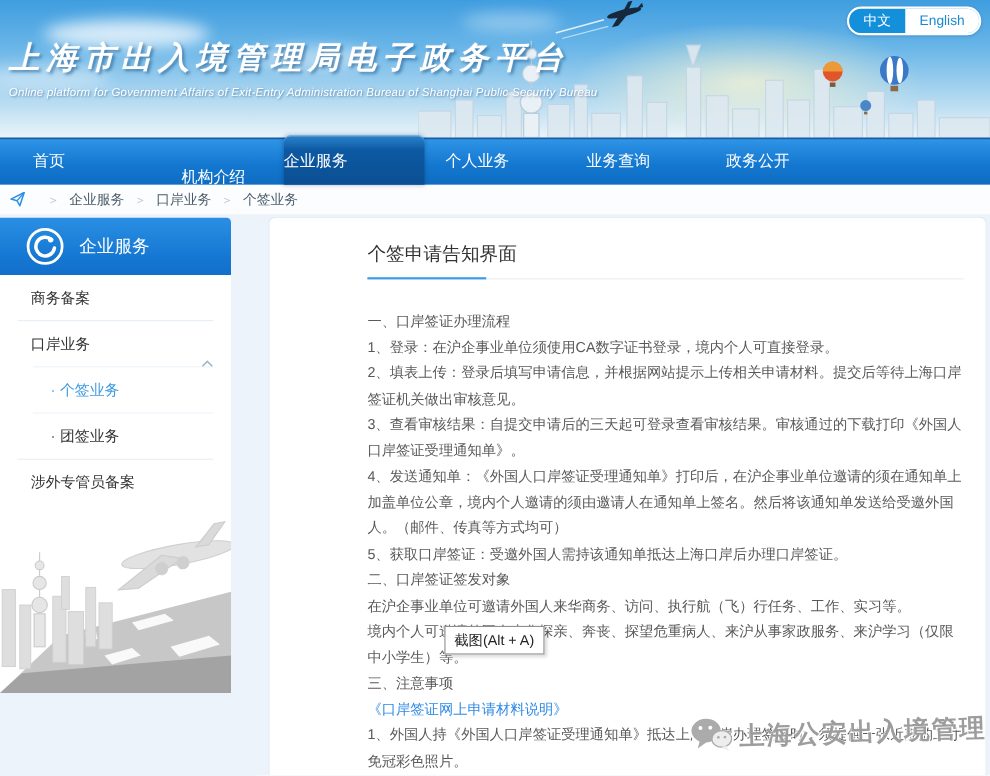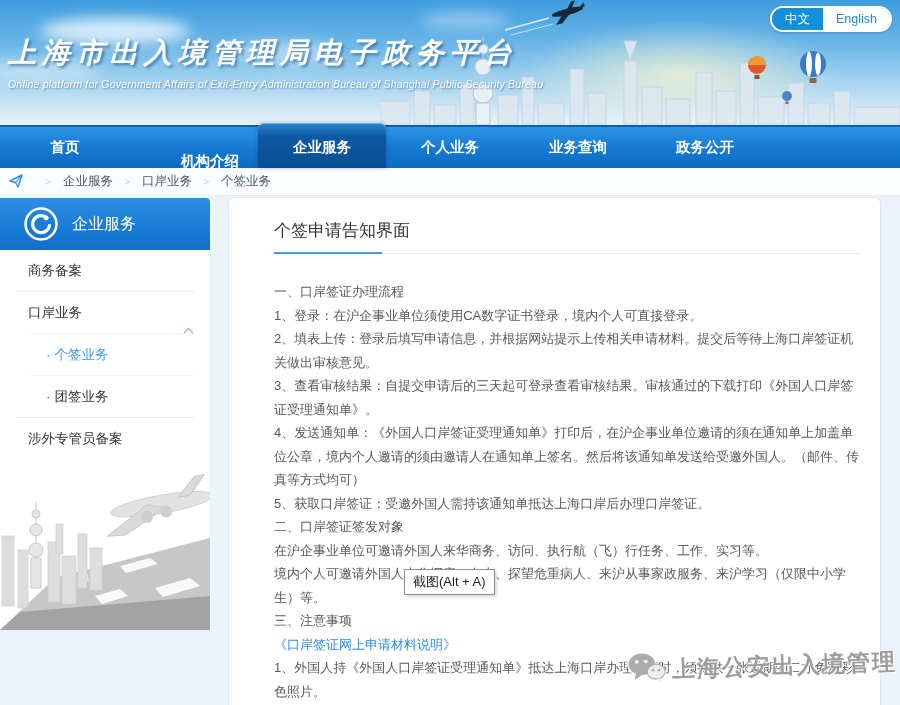--- a/index.html
+++ b/index.html
@@ -27,22 +27,22 @@
     text-shadow:1px 1px 2px rgba(23,84,140,.6);font-style:italic; }
   .lang-toggle { position:absolute; right:8px; top:6px; display:flex; border:2px solid #fff;
     border-radius:14px; overflow:hidden; box-shadow:0 1px 3px rgba(0,60,120,.25); font-size:12.5px; }
   .lang-seg { padding:3px 13px; line-height:16px; cursor:pointer; }
   .lang-zh { background:#1490da; color:#fff; }
   .lang-en { background:#fff; color:#1a8ad0; }
 
   
   .navbar { position:absolute; left:0; top:125px; width:900px; height:43px;
     background:linear-gradient(180deg,#2e94e6 0%,#1478d0 55%,#0e6cc2 100%); border-top:2px solid #0a5fb0; }
-  .nav-item { position:absolute; top:0; height:41px; line-height:41px; text-align:center;
-    color:#fff; font-size:14.5px; cursor:pointer; z-index:2;font-weight:bold; }
+  .nav-item { position:absolute; top:0; height:41px; line-height:41px; 
+    color:#fff; font-size:14.5px; cursor:pointer; z-index:2; }
   .nav-tab-active { position:absolute; left:258px; top:-4px; width:128px; height:45px;
     background:linear-gradient(180deg,#2c85cd 0%,#0d59a2 30%,#0a4f92 100%);
     border-radius:6px 6px 0 0; box-shadow:inset 0 1px 0 rgba(255,255,255,.35), 0 0 4px rgba(0,40,90,.3); z-index:1; }
 
   
   .breadcrumb { position:absolute; left:0; top:168px; width:900px; height:28px; background:#fbfdff;
     border-bottom:1px solid #e8eef5; display:flex; align-items:center; font-size:12.5px; color:#5a6a78; }
   .bc-icon { margin:0 10px 0 9px; display:flex; }
   .bc-sep { color:#b6c2cd; margin:0 9px; font-size:11px; }
   .bc-link { color:#4a5a68; cursor:pointer; }
@@ -58,22 +58,22 @@
   .menu-sub { padding-left:46px; }
   .menu-sub .dot { margin-right:4px; color:#444; }
   .menu-active { color:#3d9ae0; }
   .menu-active .dot { color:#3d9ae0; }
   .menu-chevron { position:absolute; right:16px; top:17px; }
   .side-div { border-top:1px solid #e7eef6; margin:0 16px; }
   .side-div-sub { border-top:1px solid #edf4fa; margin:0 16px 0 30px; }
   .side-img { position:absolute; left:0; top:446px; width:210px; height:184px; background:#fff; overflow:hidden; }
 
   
-  .card { position:absolute; left:228px; top:197px; width:653px; height:508px; background:#fff;
-    border:1px solid #dfe8f2; border-bottom:none; border-radius:6px 6px 0 0; }
+  .card { position:absolute; left:244px; top:197px; width:653px; height:508px; background:#fff;
+    border:1px solid #dfe8f2; border-bottom:none; border-radius:6px 6px 0 0;padding-left:44px; }
   .card-title { margin:21px 20px 0 45px; padding-bottom:11px; font-size:17px; color:#333;
     border-bottom:1px solid #e6edf4; position:relative; }
   .card-title::after { content:""; position:absolute; left:0; bottom:-1px; width:108px; height:2px; background:#3b9ce8; }
   .content { margin:26px 18px 0 45px; font-size:13px; color:#595959; }
   .content p { margin:0; line-height:23.5px; }
   .doc-link { color:#2e8ae6; cursor:pointer; }
 
   
   .tooltip { position:absolute; left:404px; top:569px; z-index:60; background:#fff;
     border:1px solid #8f8f8f; box-shadow:2px 2px 3px rgba(0,0,0,.15); padding:3px 8px;

